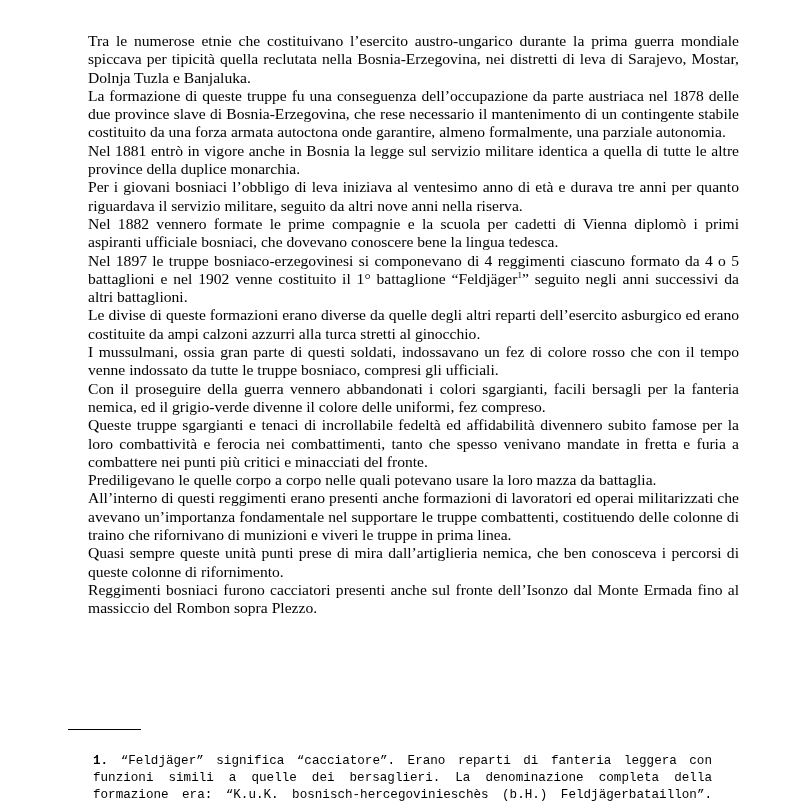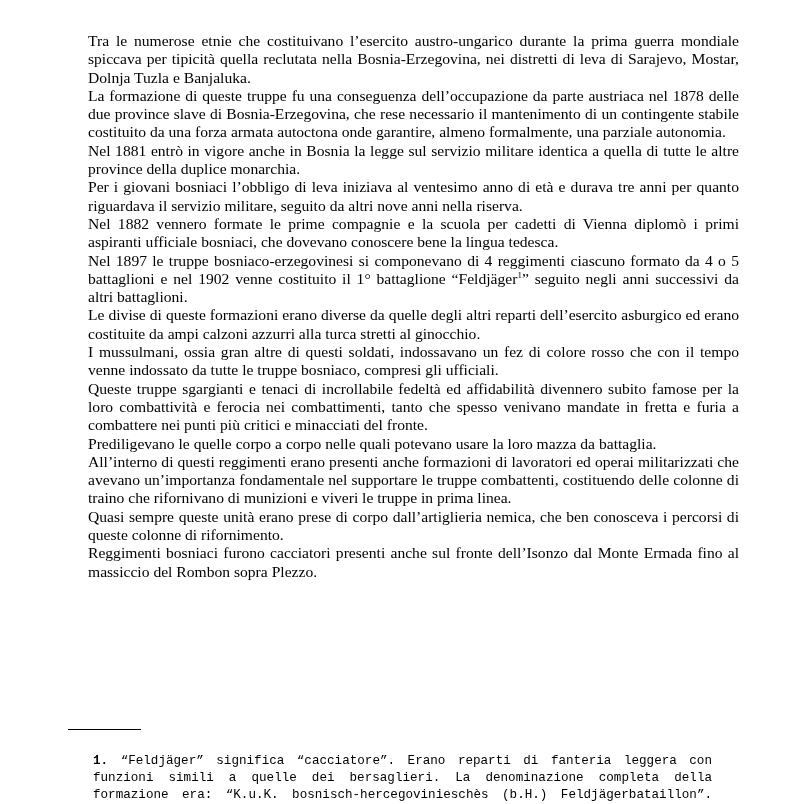--- a/index.html
+++ b/index.html
@@ -60,25 +60,26 @@
 <body>
 
 <div class="page body-text">
   <p>Tra le numerose etnie che costituivano l’esercito austro-ungarico durante la prima guerra mondiale spiccava per tipicità quella reclutata nella Bosnia-Erzegovina, nei distretti di leva di Sarajevo, Mostar, Dolnja Tuzla e Banjaluka.</p>
   <p>La formazione di queste truppe fu una conseguenza dell’occupazione da parte austriaca nel 1878 delle due province slave di Bosnia-Erzegovina, che rese necessario il mantenimento di un contingente stabile costituito da una forza armata autoctona onde garantire, almeno formalmente, una parziale autonomia.</p>
   <p>Nel 1881 entrò in vigore anche in Bosnia la legge sul servizio militare identica a quella di tutte le altre province della duplice monarchia.</p>
   <p>Per i giovani bosniaci l’obbligo di leva iniziava al ventesimo anno di età e durava tre anni per quanto riguardava il servizio militare, seguito da altri nove anni nella riserva.</p>
   <p>Nel 1882 vennero formate le prime compagnie e la scuola per cadetti di Vienna diplomò i primi aspiranti ufficiale bosniaci, che dovevano conoscere bene la lingua tedesca.</p>
   <p><span>Nel 1897 le truppe bosniaco-erzegovinesi si componevano di 4 reggimenti ciascuno formato da 4 o 5 battaglioni e nel 1902 venne costituito il 1° battaglione “Feldjäger</span><sup class="fnref">1</sup><span>” seguito negli anni successivi da altri battaglioni.</span></p>
   <p>Le divise di queste formazioni erano diverse da quelle degli altri reparti dell’esercito asburgico ed erano costituite da ampi calzoni azzurri alla turca stretti al ginocchio.</p>
-  <p>I mussulmani, ossia gran altre di questi soldati, indossavano un fez di colore rosso che con il tempo venne indossato da tutte le truppe bosniaco, compresi gli ufficiali.</p>
+  <p>I mussulmani, ossia gran parte di questi soldati, indossavano un fez di colore rosso che con il tempo venne indossato da tutte le truppe bosniaco, compresi gli ufficiali.</p>
+  <p>Con il proseguire della guerra vennero abbandonati i colori sgargianti, facili bersagli per la fanteria nemica, ed il grigio-verde divenne il colore delle uniformi, fez compreso.</p>
   <p>Queste truppe sgargianti e tenaci di incrollabile fedeltà ed affidabilità divennero subito famose per la loro combattività e ferocia nei combattimenti, tanto che spesso venivano mandate in fretta e furia a combattere nei punti più critici e minacciati del fronte.</p>
   <p>Prediligevano le quelle corpo a corpo nelle quali potevano usare la loro mazza da battaglia.</p>
   <p>All’interno di questi reggimenti erano presenti anche formazioni di lavoratori ed operai militarizzati che avevano un’importanza fondamentale nel supportare le truppe combattenti, costituendo delle colonne di traino che rifornivano di munizioni e viveri le truppe in prima linea.</p>
-  <p>Quasi sempre queste unità erano prese di corpo dall’artiglieria nemica, che ben conosceva i percorsi di queste colonne di rifornimento.</p>
+  <p>Quasi sempre queste unità punti prese di mira dall’artiglieria nemica, che ben conosceva i percorsi di queste colonne di rifornimento.</p>
   <p>Reggimenti bosniaci furono cacciatori presenti anche sul fronte dell’Isonzo dal Monte Ermada fino al massiccio del Rombon sopra Plezzo.</p>
 </div>
 
 <div class="footnote-rule"></div>
 
 <div class="footnotes">
   <p><span class="fn-num">1.</span><span> “Feldjäger” significa “cacciatore”. Erano reparti di fanteria leggera con funzioni simili a quelle dei bersaglieri. La denominazione completa della formazione era: “K.u.K. bosnisch-hercegovinieschès (b.H.) Feldjägerbataillon”. Oltre al 1°, a guerra iniziata vennero istituiti altri battaglioni di cacciatori.</span></p>
 </div>
 
 </body></html>

